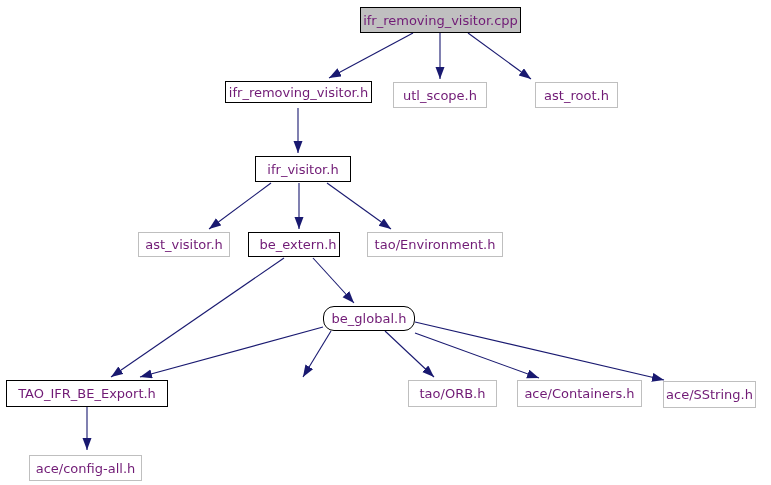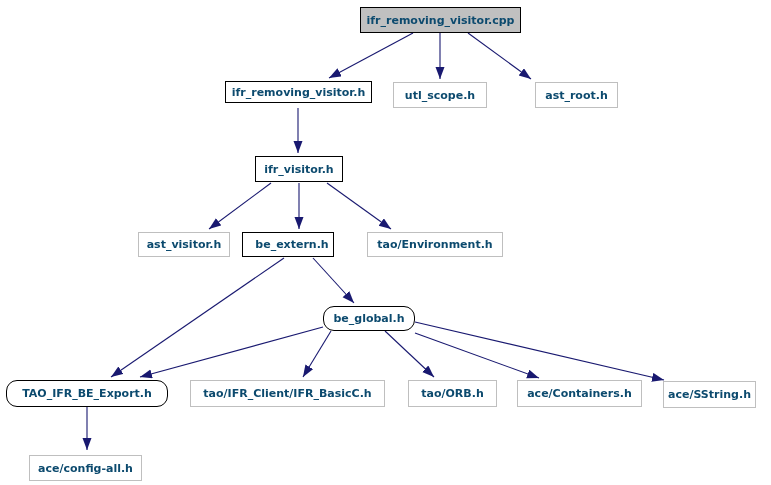--- a/index.html
+++ b/index.html
@@ -25,29 +25,28 @@
   #edge-layer line {
     stroke: #191970;
     stroke-width: 1.1;
     fill: none;
   }
   .node {
     position: absolute;
     box-sizing: border-box;
     background: #ffffff;
     border: 1px solid #bfbfbf;
-    color: #0c4a6e;
-    font-size: 11px;
+    color: #701a75;
+    font-size: 13px;
     line-height: 1;
     display: flex;
     align-items: center;
     justify-content: center;
     white-space: nowrap;
     text-align: center;
-    font-weight: bold;
   }
   .node.linked {
     border-color: #000000;
   }
   .node.highlight {
     background: #c0c0c0;
     border-color: #000000;
   }
 </style>
 </head>
@@ -81,33 +80,32 @@
   </svg>
 
   <div class="node highlight" style="left:360px; top:7px;  width:161px; height:26px;">ifr_removing_visitor.cpp</div>
 
   <div class="node linked" style="left:225px; top:81px; width:147px; height:22px;">ifr_removing_visitor.h</div>
 
   <div class="node" style="left:393px; top:82px; width:94px; height:26px;">utl_scope.h</div>
 
   <div class="node" style="left:535px; top:82px; width:83px; height:26px;">ast_root.h</div>
 
-  <div class="node linked" style="left:255px; top:156px; width:88px; height:26px;">ifr_visitor.h</div>
+  <div class="node linked" style="left:255px; top:156px; width:96px; height:26px;">ifr_visitor.h</div>
 
   <div class="node" style="left:138px; top:232px; width:92px; height:25px;text-align:right;">ast_visitor.h</div>
 
-  <div class="node linked" style="left:242px; top:232px; width:92px; height:25px;padding-left:8px;">be_extern.h</div>
+  <div class="node linked" style="left:248px; top:232px; width:92px; height:25px;padding-left:8px;">be_extern.h</div>
 
   <div class="node" style="left:367px; top:232px; width:136px; height:25px;text-align:right;">tao/Environment.h</div>
 
   <div class="node linked" style="left:323px; top:306px; width:92px; height:25px;border-radius:11px;">be_global.h</div>
 
-  <div class="node linked" style="left:6px; top:380px; width:162px; height:27px;border-radius:11px;">TAO_IFR_BE_Export.h</div>
+  <div class="node linked" style="left:6px; top:380px; width:162px; height:27px;">TAO_IFR_BE_Export.h</div>
 
-  <div class="node" style="left:190px; top:380px; width:195px; height:27px;">tao/IFR_Client/IFR_BasicC.h</div>
 
   <div class="node" style="left:408px; top:380px; width:89px; height:27px;">tao/ORB.h</div>
 
   <div class="node" style="left:517px; top:380px; width:125px; height:27px;">ace/Containers.h</div>
 
   <div class="node" style="left:663px; top:381px; width:93px; height:27px;">ace/SString.h</div>
 
   <div class="node" style="left:29px; top:455px; width:113px; height:26px;">ace/config-all.h</div>
 
 </div>

